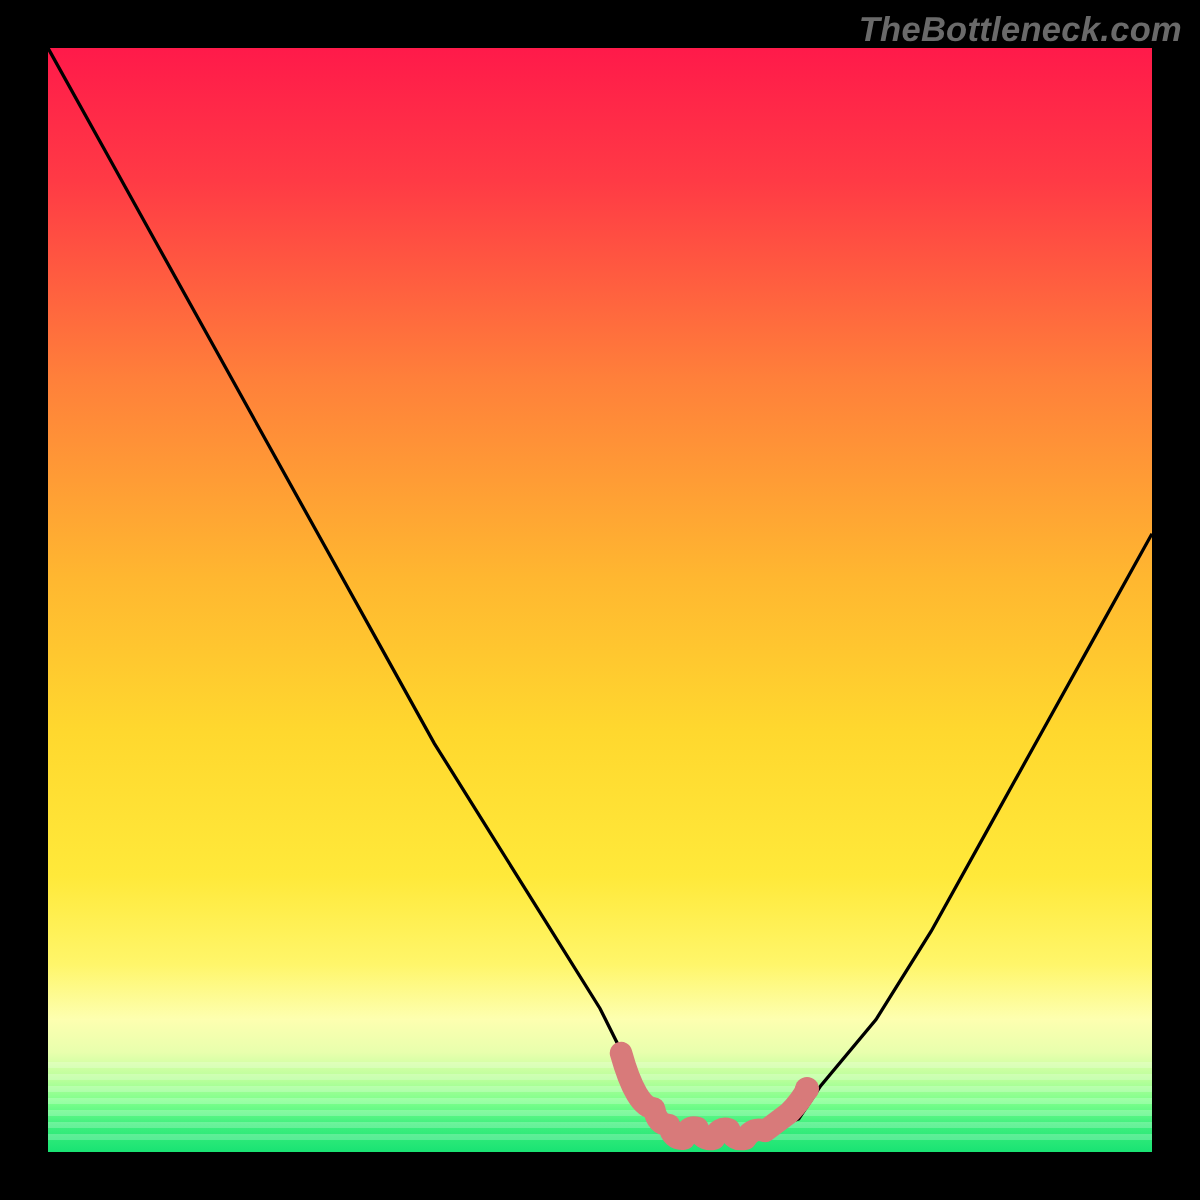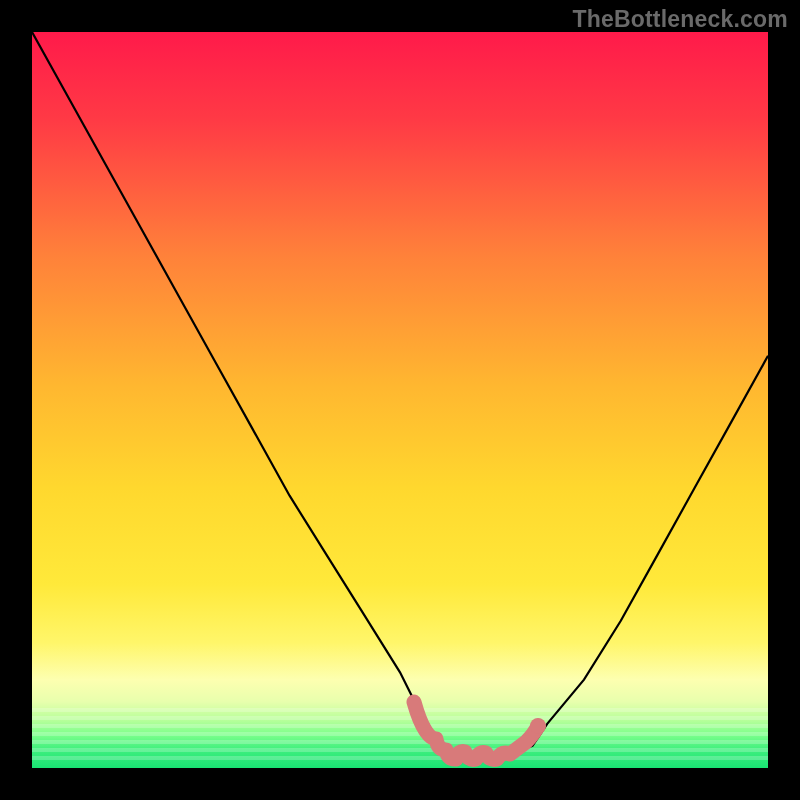--- a/index.html
+++ b/index.html
@@ -10,20 +10,21 @@
     background: #000;
     overflow: hidden;
   }
   .frame {
     position: absolute;
     left: 0;
     top: 0;
     width: 800px;
     height: 800px;
     background: #000;
+    font-style: italic;
   }
   .plot-area {
     position: absolute;
     left: 32px;
     top: 32px;
     width: 736px;
     height: 736px;
     overflow: hidden;
   }
   .gradient-bg {

